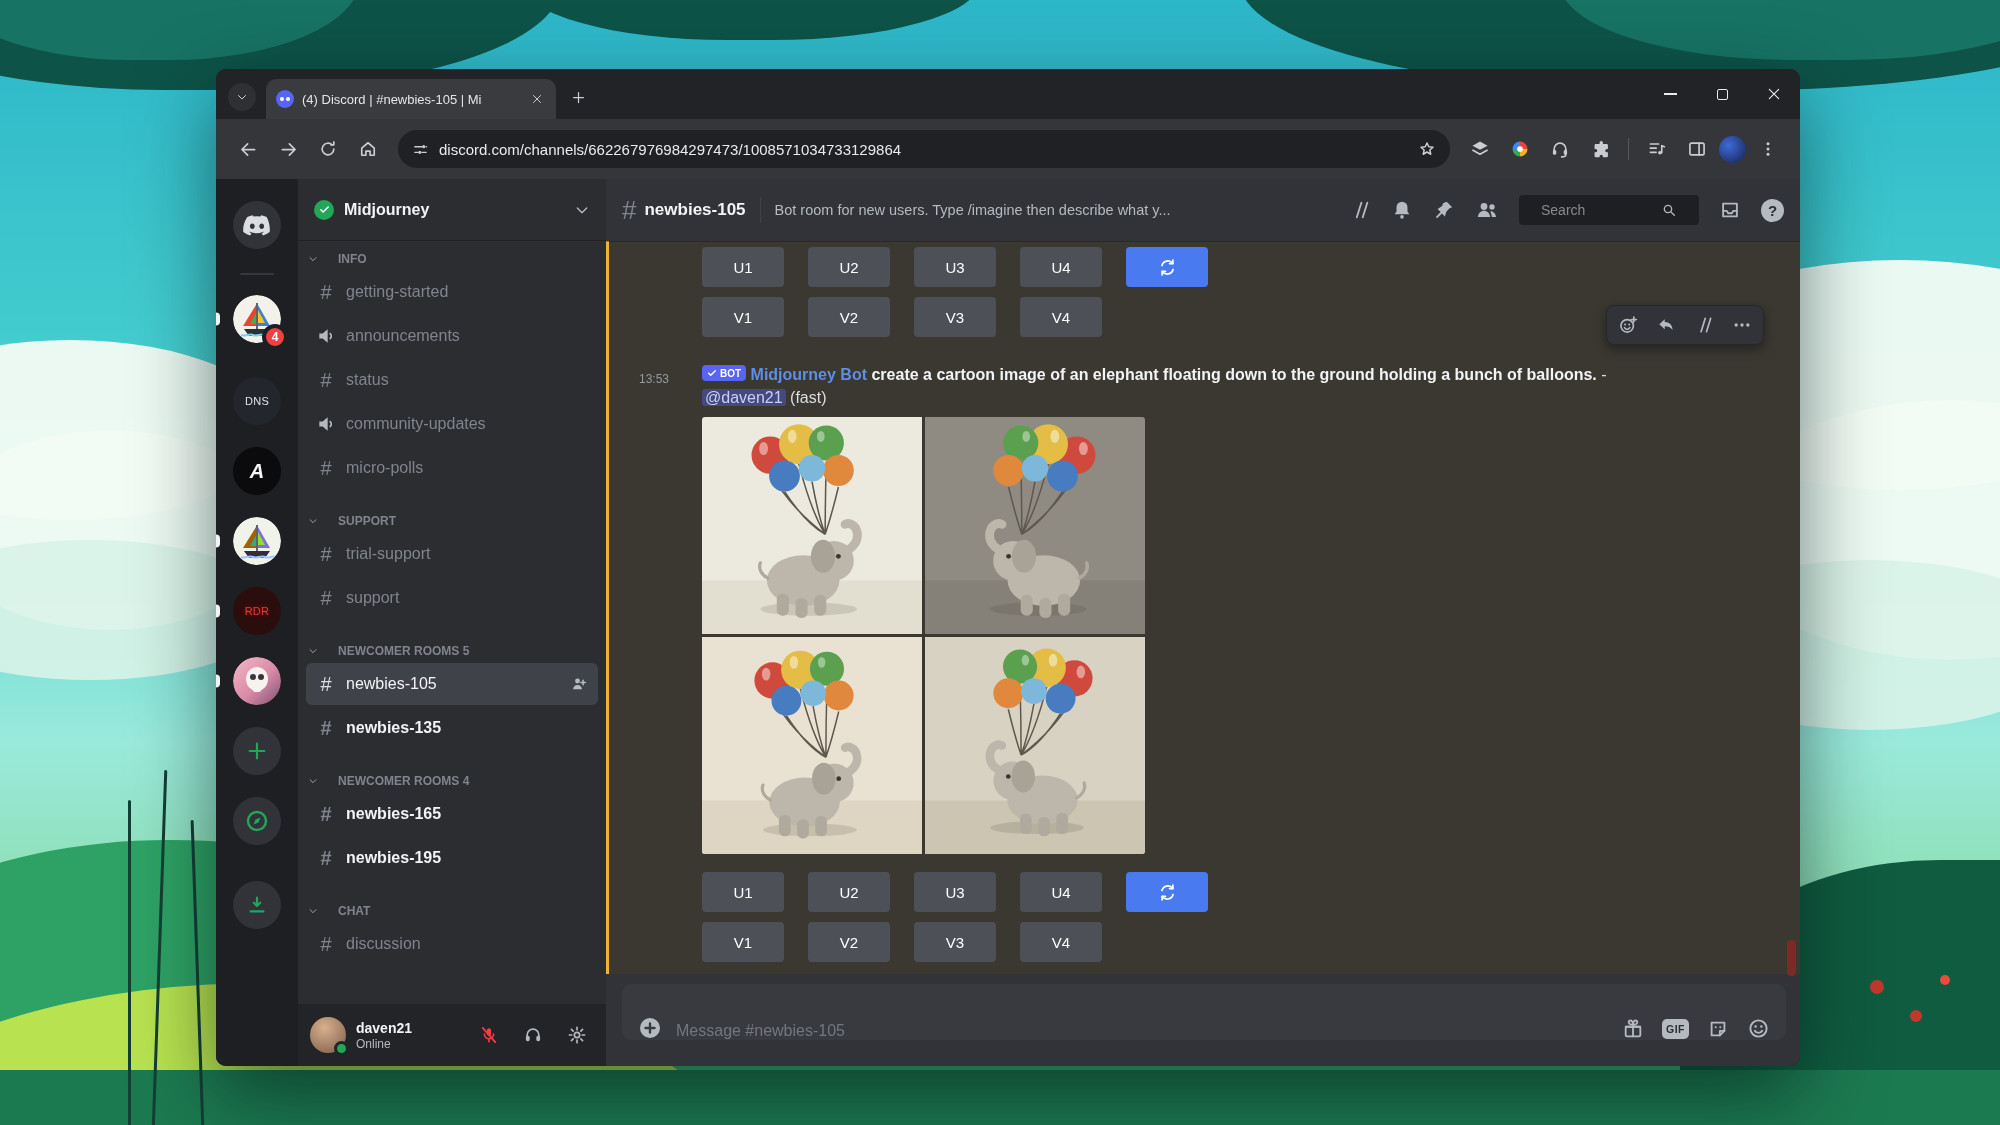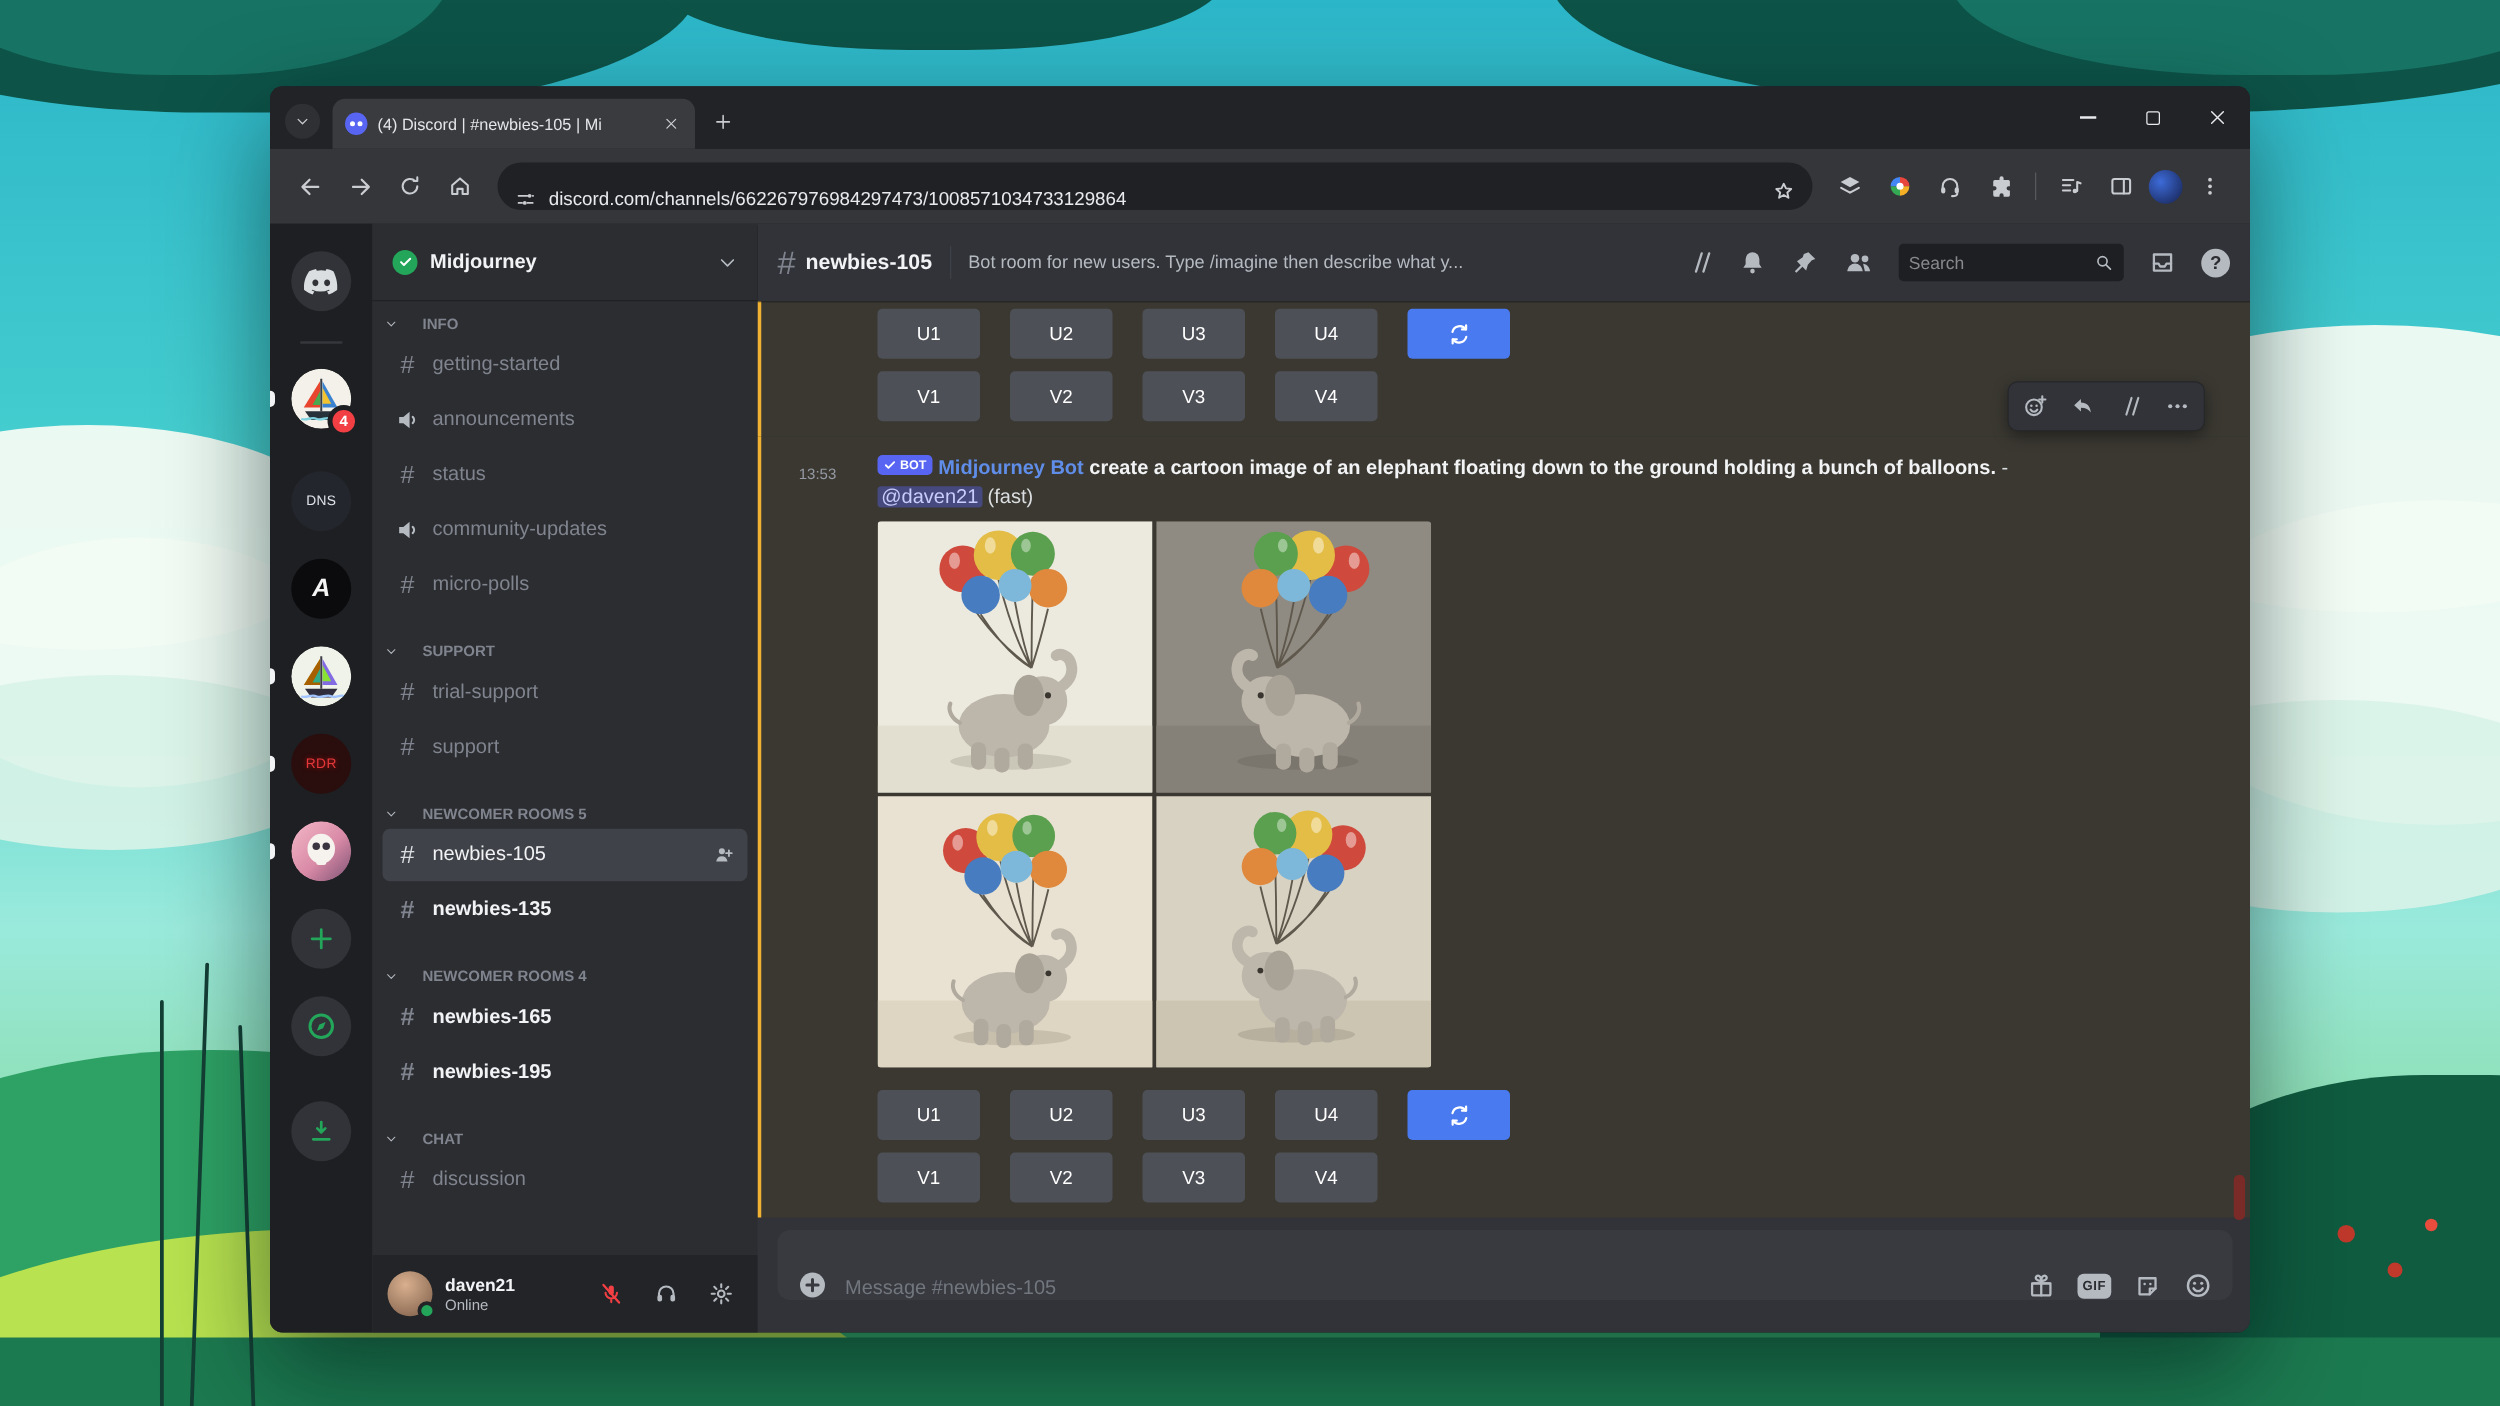--- a/index.html
+++ b/index.html
@@ -21,21 +21,21 @@
 .fav i.l{left:4px}.fav i.r{right:4px}
 .tab-title{flex:1;font-size:13px;color:#e3e5e8;white-space:nowrap;overflow:hidden}
 .tclose{width:18px;height:18px;display:flex;align-items:center;justify-content:center;border:none;background:none;cursor:pointer}
 .newtab{width:28px;height:28px;border:none;background:none;display:flex;align-items:center;justify-content:center;margin:0 0 8px 8px;cursor:pointer}
 .wctrl{margin-left:auto;display:flex;height:50px;align-self:flex-start}
 .wbtn{width:52px;height:100%;display:flex;align-items:center;justify-content:center;border:none;background:none;cursor:pointer}
 .mingl{width:13px;height:2px;background:#e8eaed}
 .maxgl{width:11px;height:11px;border:1.6px solid #e8eaed;border-radius:2px}
 .toolbar{height:60px;background:#35363a;display:flex;align-items:center;padding:0 14px;gap:4px}
 .tbtn{width:36px;height:36px;border-radius:50%;border:none;background:none;display:flex;align-items:center;justify-content:center;cursor:pointer;flex:none}
-.omni{flex:1;height:38px;background:#202124;border-radius:19px;display:flex;align-items:flex-end;gap:10px;padding:0 8px 0 14px;margin:0 8px;min-width:0;cursor:text}
+.omni{flex:1;height:38px;background:#202124;border-radius:19px;display:flex;align-items:center;gap:10px;padding:0 8px 0 14px;margin:0 8px;min-width:0;cursor:text}
 .url{flex:1;font-size:15px;color:#e8eaed;white-space:nowrap;overflow:hidden}
 .tdiv{width:1px;height:22px;background:#56585d;margin:0 6px;flex:none}
 .bav{width:27px;height:27px;border-radius:50%;background:radial-gradient(circle at 35% 35%,#3d6bd8,#15204d);flex:none;cursor:pointer;border:none}
 
 .app{display:flex;height:887px;background:#313338}
 .rail{width:82px;background:#1e1f22;display:flex;flex-direction:column;align-items:center;padding-top:22px;flex:none}
 .rit{width:48px;height:48px;border-radius:50%;position:relative;margin-bottom:22px;display:flex;align-items:center;justify-content:center;background:#313338;cursor:pointer;flex:none}
 .rit.mb34{margin-bottom:34px}
 .rit.mt14{margin-top:14px}
 .rsep{width:34px;height:2px;background:#35373c;border-radius:1px;margin:2px 0 20px;flex:none}
@@ -70,21 +70,21 @@
 .ustatus{font-size:12px;color:#b5bac1;line-height:14px}
 .ubtn{width:34px;height:34px;border-radius:6px;border:none;background:none;display:flex;align-items:center;justify-content:center;cursor:pointer;flex:none}
 .chat{flex:1;display:flex;flex-direction:column;min-width:0;position:relative}
 .cheader{height:62px;display:flex;align-items:center;padding:0 16px;box-shadow:0 1px 0 rgba(0,0,0,.28);position:relative;z-index:2;flex:none}
 .chash{font-size:26px;color:#80848e;margin-right:8px}
 .cname{font-size:17px;font-weight:700;color:#f2f3f5;white-space:nowrap}
 .cdiv{width:1px;height:26px;background:#3f4147;margin:0 14px;flex:none}
 .ctopic{font-size:14.5px;color:#b5bac1;white-space:nowrap;overflow:hidden;text-overflow:ellipsis;max-width:460px;cursor:pointer}
 .hicons{margin-left:auto;display:flex;align-items:center;gap:20px}
 .hib{border:none;background:none;display:flex;align-items:center;justify-content:center;cursor:pointer;padding:0}
-.searchbox{width:180px;height:30px;background:#1e1f22;border-radius:4px;display:flex;align-items:center;padding:0 8px;gap:6px;cursor:text}
+.searchbox{width:180px;height:30px;background:#1e1f22;border-radius:4px;display:flex;align-items:center;padding:0 22px;gap:6px;cursor:text}
 .searchbox input{flex:1;min-width:0;background:none;border:none;outline:none;color:#dbdee1;font-size:14px;font-family:inherit}
 .searchbox input::placeholder{color:#87898c}
 .helpq{width:23px;height:23px;border-radius:50%;background:#b5bac1;color:#2b2d31;font-size:15px;font-weight:700;display:flex;align-items:center;justify-content:center}
 .messages{flex:1;position:relative;overflow:hidden}
 .block{background:#3a3831;border-left:3px solid #f0b232;padding:2px 110px 12px 93px;position:relative}
 .block.msg{padding-top:14px}
 .btnrow{display:flex;gap:24px;margin-top:10px}
 .block > .btnrow:first-child{margin-top:4px}
 .mjbtn{min-width:82px;height:40px;padding:0 14px;border-radius:4px;background:#4e5058;border:none;color:#fff;font-size:15px;font-weight:500;font-family:inherit;display:flex;align-items:center;justify-content:center;cursor:pointer}
 .mjbtn.rerun{background:#4a7af0}

